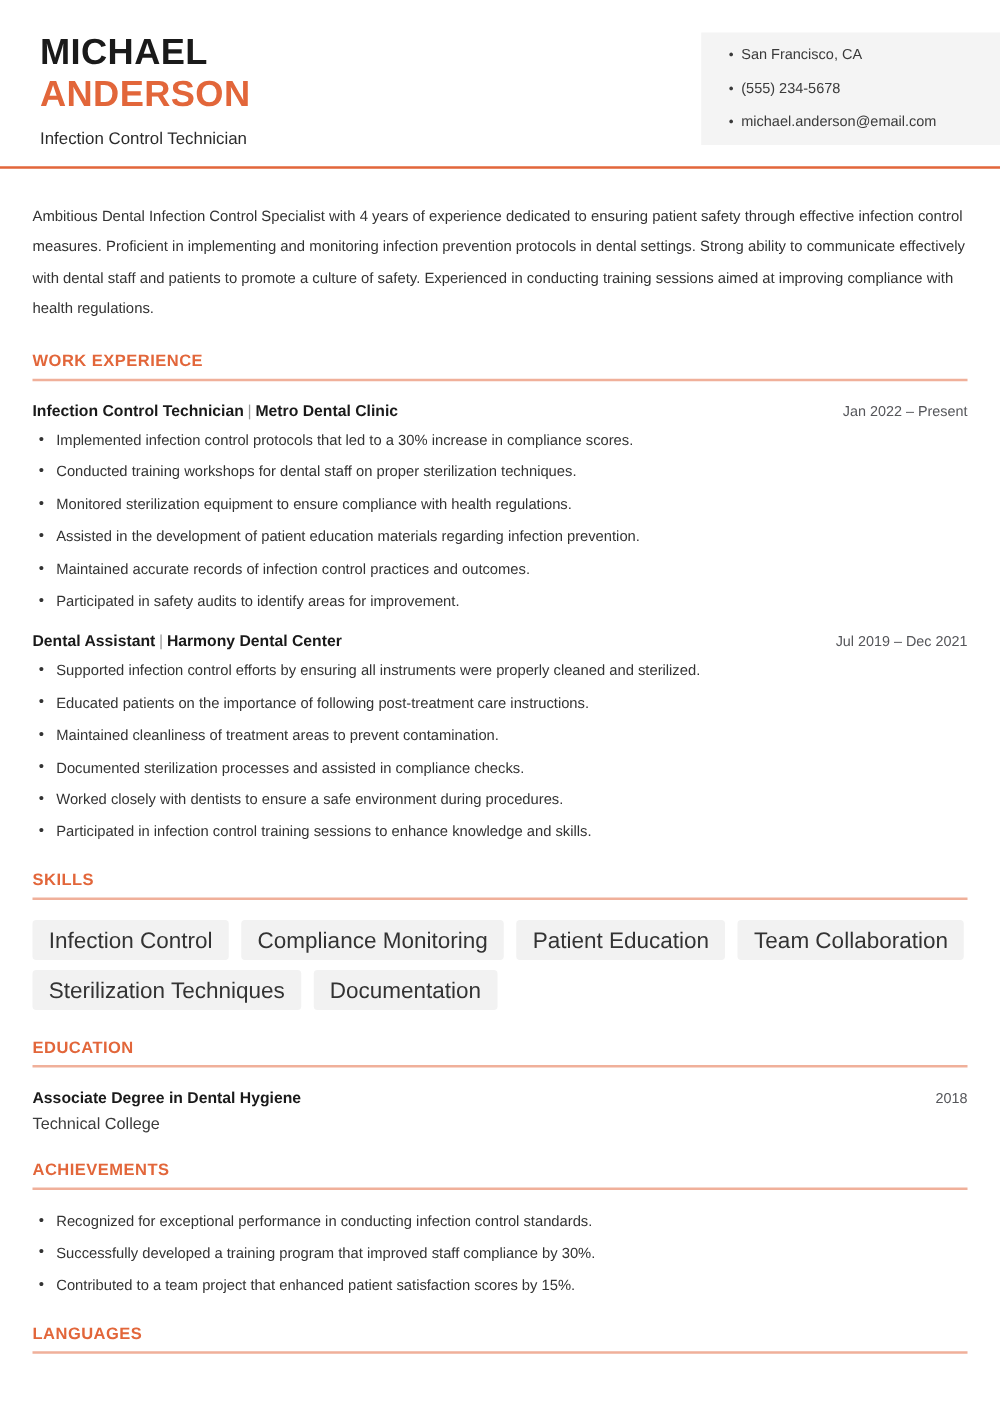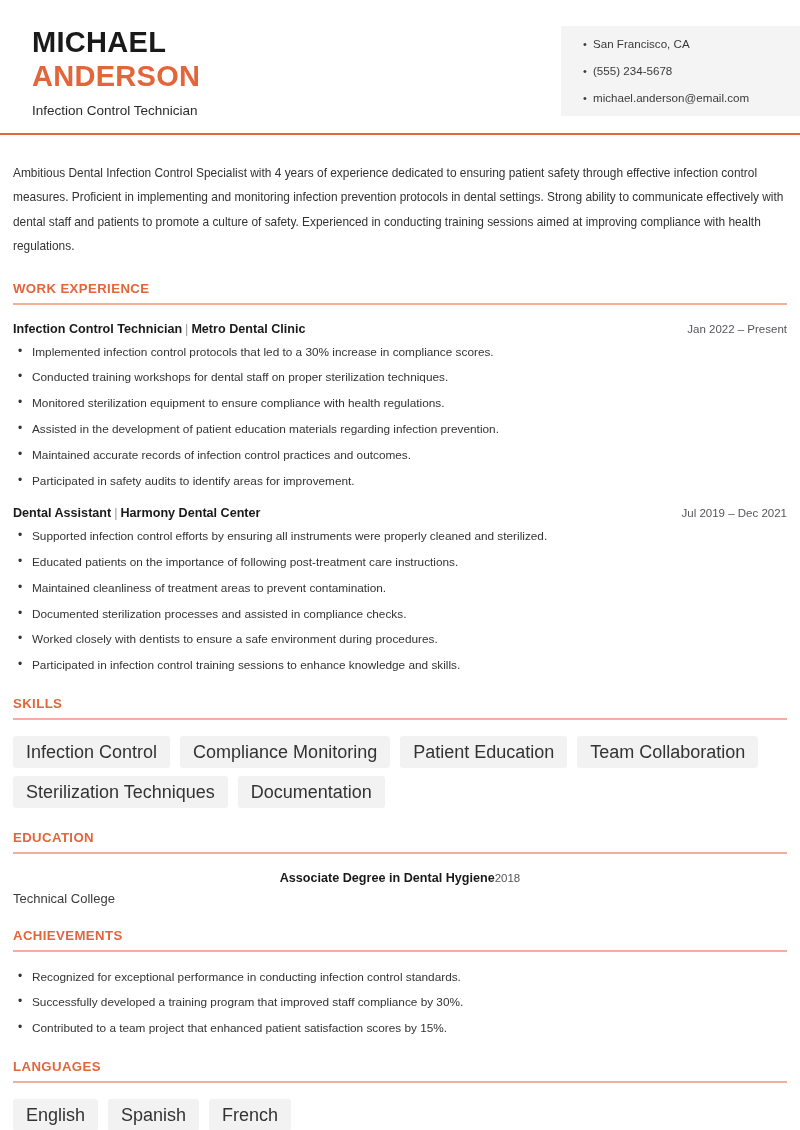--- a/index.html
+++ b/index.html
@@ -85,21 +85,21 @@
     position: absolute;
     left: 0;
     top: 133px;
     width: 800px;
     height: 2px;
     background: #E2663A;
   }
 
   
   .body {
-    padding: 0 13px;
+    padding: 0 26px;
   }
 
   .summary {
     margin-top: 26px;
     font-size: 11.9px;
     line-height: 2.05;
     color: #333333;
     text-align: left;
   }
 
@@ -186,21 +186,21 @@
     font-size: 18px;
     color: #333333;
     line-height: 1;
   }
 
   
   .edu-entry { margin-top: 17px; }
 
   .edu-head {
     display: flex;
-    justify-content: center;
+    justify-content: space-between;
     align-items: baseline;
   }
 
   .edu-degree {
     font-size: 12.6px;
     font-weight: bold;
     color: #1a1a1a;
   }
 
   .edu-year {
@@ -321,21 +321,16 @@
       <ul class="bullets achv-list">
         <li>Recognized for exceptional performance in conducting infection control standards.</li>
         <li>Successfully developed a training program that improved staff compliance by 30%.</li>
         <li>Contributed to a team project that enhanced patient satisfaction scores by 15%.</li>
       </ul>
     </div>
 
     <div class="section">
       <div class="section-title">LANGUAGES</div>
       <div class="section-rule"></div>
-      <div class="chips">
-        <span class="chip">English</span>
-        <span class="chip">Spanish</span>
-        <span class="chip">French</span>
-      </div>
     </div>
 
   </div>
 </div>
 
 </body></html>

